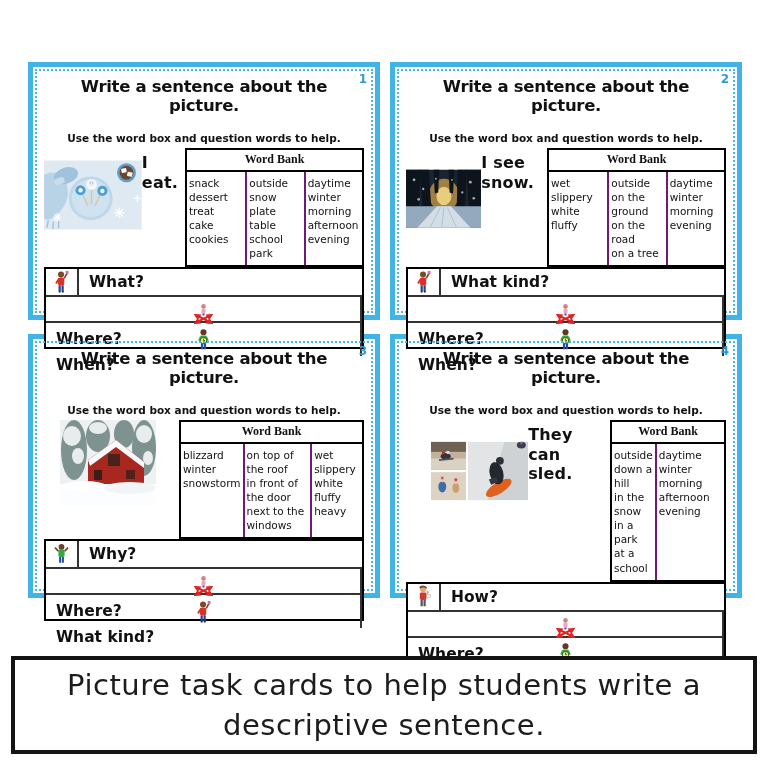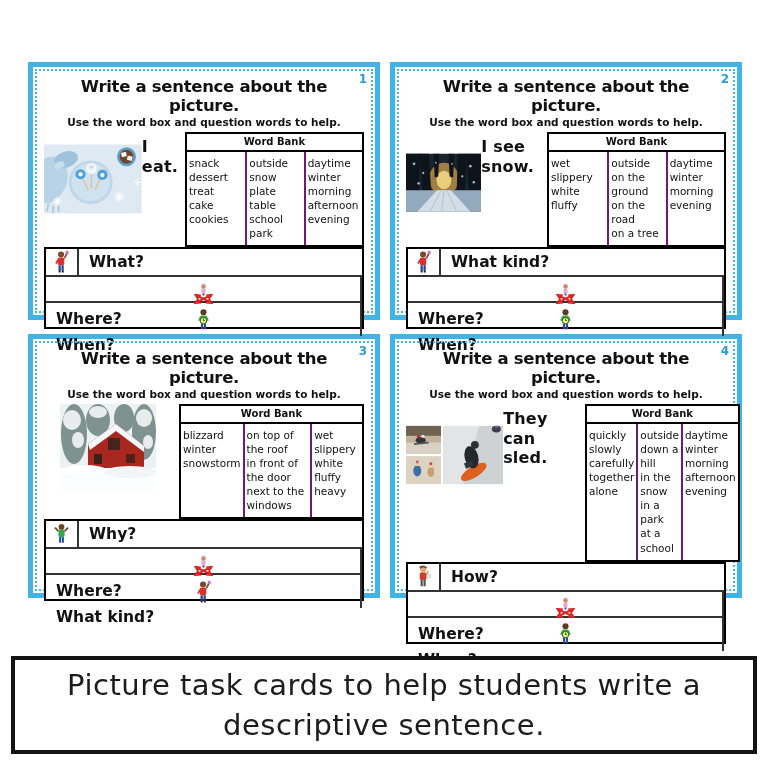--- a/index.html
+++ b/index.html
@@ -11,49 +11,49 @@
     grid-template-columns:352px 352px; grid-template-rows:258px 264px;
     column-gap:10px; row-gap:14px; }
 
   .card { border:5px solid #41b4e6; background:#fff; }
   .card-inner { position:relative; height:calc(100% - 4px); margin:2px;
     border:2px dotted #45b7e8; padding:3px 7px 5px 7px;
     display:flex; flex-direction:column; }
 
   .card-number { position:absolute; top:1px; right:4px; font-size:12px; font-weight:800; color:#2d9bd6; }
   .card-title { text-align:center; font-size:16.5px; font-weight:800; letter-spacing:-0.3px; margin-top:3px; }
-  .card-subtitle { text-align:center; font-size:10.5px; font-weight:700; margin-top:1px; }
+  .card-subtitle { text-align:center; font-size:10.5px; font-weight:700; margin-top:17px; }
 
   .content-row { display:flex; gap:7px; margin-top:4px; align-items:flex-start; }
   .left-col { flex:0 0 auto; display:flex; flex-direction:row; }
   .photo { display:block; }
   .sentence { font-size:16px; font-weight:700; margin-top:5px; line-height:1.22; letter-spacing:0.2px; }
 
   .word-bank { flex:1 1 auto; border:2px solid #000; background:#fff; }
-  .wb-header { text-align:center; font-size:10px; font-weight:800; padding:2px 0 3px 0; border-bottom:2px solid #000; }
+  .wb-header { text-align:center; font-size:12px; font-weight:800; padding:2px 0 3px 0; border-bottom:2px solid #000;font-family:Liberation Serif, serif; }
   .wb-cols { display:grid; grid-template-columns:1fr 1fr 1fr; }
   .wb-col { font-size:10.5px; line-height:1.34; padding:4px 2px 5px 2px; white-space:pre-line; }
   .wb-col + .wb-col { border-left:2px solid #701a75; }
 
   .q-table { margin-top:auto; border:2.5px solid #000; background:#fff; }
   .q-row { display:flex; align-items:stretch; height:26px; }
   .q-row + .q-row { border-top:2px solid #333;flex-direction:column; }
   .q-icon { flex:0 0 33px; border-right:2px solid #333; display:flex; align-items:center; justify-content:center; }
   .q-label { font-size:15.5px; font-weight:700; padding-left:10px; display:flex; align-items:center; }
   .icon-svg { width:19px; height:24px; }
 
   
   .card--1 .left-col { width:134px; }
   .card--1 .photo { width:134px; height:94px; }
   .card--2 .left-col { width:134px; }
   .card--2 .photo { width:131px; height:101px; }
   .card--3 .left-col { width:128px; }
   .card--3 .photo { width:96px; height:86px; margin-left:16px; }
   .card--3 .wb-cols { grid-template-columns:0.95fr 1.2fr 0.92fr; }
-  .card--4 .left-col { width:172px; }
+  .card--4 .left-col { width:172px;margin-left:25px; }
   .card--4 .photo { width:172px; height:102px; }
 
   
   .caption-box { position:absolute; left:11px; top:656px; width:746px; height:98px;
     border:4px solid #141414; background:#fff; display:flex; align-items:center; justify-content:center; }
   .caption-text { max-width:688px; text-align:center; font-size:29px; line-height:1.38;
     letter-spacing:0.5px; color:#1c1c1c; font-family:"DejaVu Sans", sans-serif; }
 </style>
 </head>
 <body>
@@ -449,25 +449,20 @@
         <div class="content-row">
           <div class="left-col">
             <svg class="photo" viewBox="0 0 172 104">
                 <use href="#sym-photo4"></use>
               </svg>
             <div class="sentence">They can sled.</div>
           </div>
           <div class="word-bank">
             <div class="wb-header">Word Bank</div>
             <div class="wb-cols">
-              <div class="wb-col">quickly
-slowly
-carefully
-together
-alone</div>
               <div class="wb-col">outside
 down a hill
 in the snow
 in a park
 at a school</div>
               <div class="wb-col">daytime
 winter
 morning
 afternoon
 evening</div>

